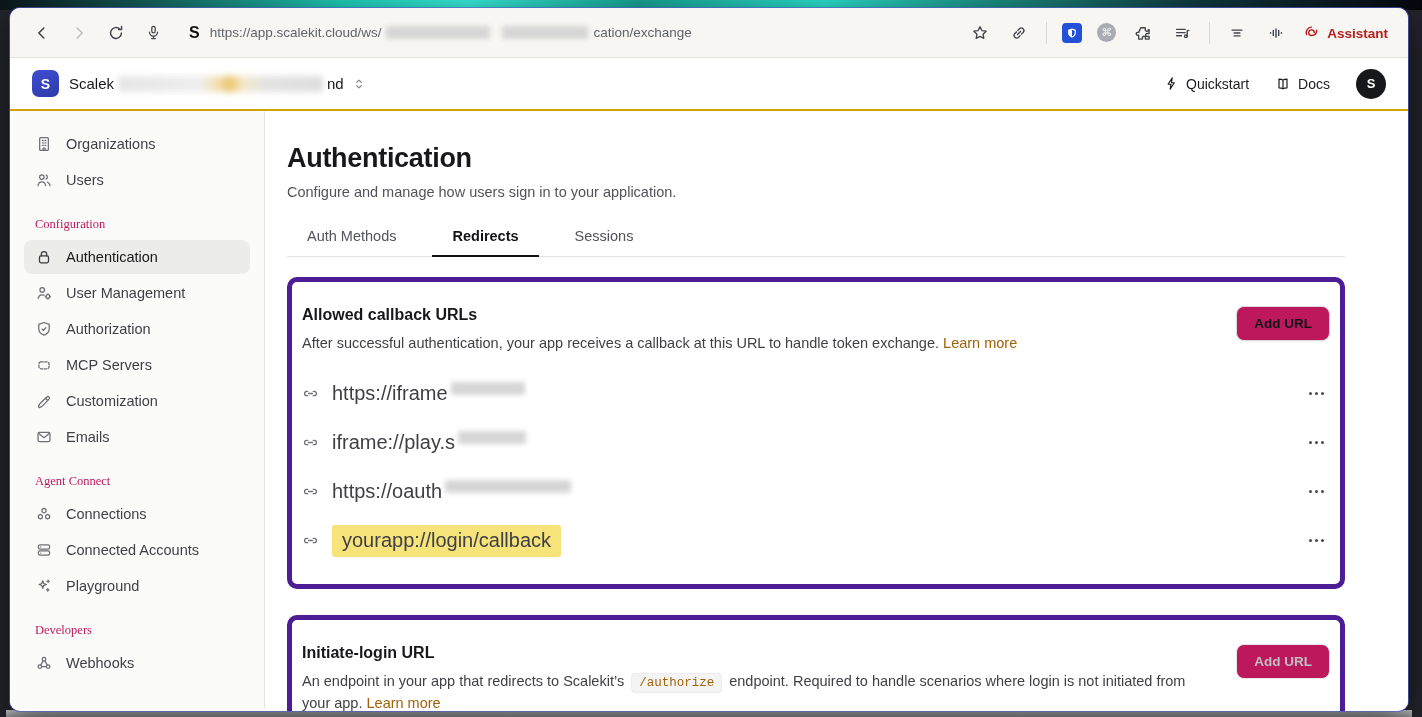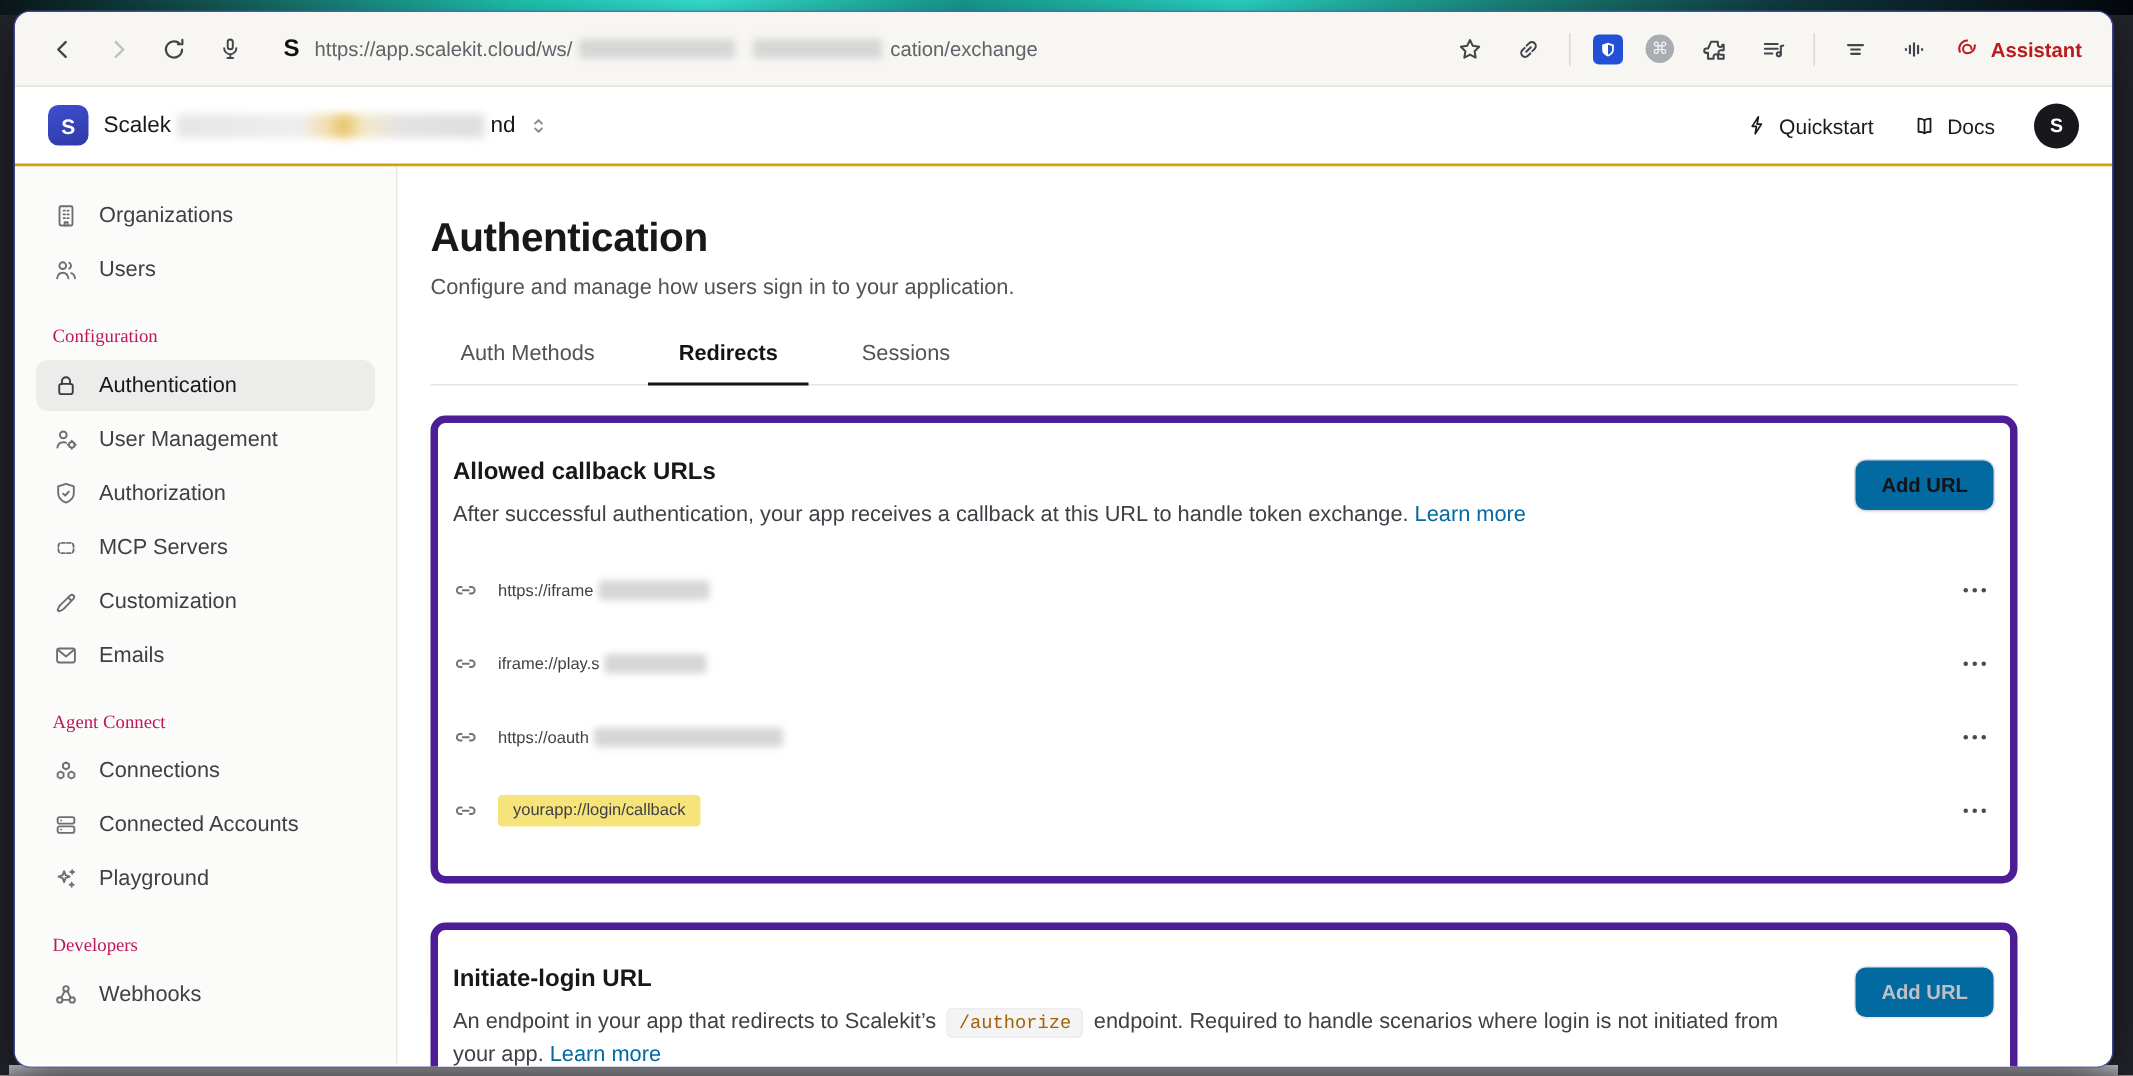--- a/index.html
+++ b/index.html
@@ -63,31 +63,31 @@
 
   .tabs { display:flex; gap:16px; margin-top:18px; border-bottom:1px solid #e4e4e7; }
   .tab { padding:10px 20px 12px; font-size:14.5px; color:#52525b; cursor:pointer; position:relative; }
   .tab.active { color:#131316; font-weight:700; }
   .tab.active::after { content:""; position:absolute; left:0; right:0; bottom:-1px; height:2.5px; background:#131316; }
 
   .card { border:5px solid #4c1d95; border-radius:10px; background:#fff; margin-top:20px; padding:24px 10px; }
   .card-head { display:flex; align-items:flex-start; }
   .card-title { font-size:16px; font-weight:600; color:#18181b; }
   .card-desc { font-size:14.5px; color:#3f3f46; margin-top:9px; line-height:1.5; }
-  .link-blue { color:#0369a1; cursor:pointer;margin-top:22px; }
-  .btn { margin-left:auto; flex:none; background:#0369a1; border:1px solid #d9d9de; border-radius:8px;
+  .link-blue { color:#a16207; cursor:pointer;margin-top:22px; }
+  .btn { margin-left:auto; flex:none; background:#be185d; border:1px solid #d9d9de; border-radius:8px;
     padding:9px 17px; font-size:13.5px; font-weight:600; color:#131316; cursor:pointer;
     box-shadow:0 1px 2px rgba(0,0,0,.05); font-family:inherit; }
   .btn.disabled { color:#bfbfc4; border-color:#e7e7ea; box-shadow:none; cursor:default; }
 
   .url-list { margin-top:26px; }
   .url-row { display:flex; align-items:center; margin-bottom:23px; height:26px; }
   .url-row:last-child { margin-bottom:6px; }
   .linkicon { color:#71717a; display:flex; flex:none; margin-right:13px; }
-  .url-text { font-size:11px; color:#3f3f46; display:flex; align-items:flex-end; }
+  .url-text { font-size:20px; color:#3f3f46; display:flex; align-items:flex-start; }
   .url-text.hl { background:#f6e37a; padding:4px 10px 5px; border-radius:3px; }
   .more-btn { margin-left:auto; display:flex; align-items:center; gap:3px; padding:4px 6px; cursor:pointer; }
   .more-btn i { width:3px; height:3px; border-radius:50%; background:#4a4a52; display:block; }
 
   .code-chip { font-family:"Liberation Mono", monospace; font-size:12.5px; color:#a16207;
     background:#f4f4f5; border:1px solid #ececee; border-radius:4px; padding:2px 7px; margin:0 3px; }
   .init-desc { max-width:905px; }
 </style>
 </head>
 <body>

